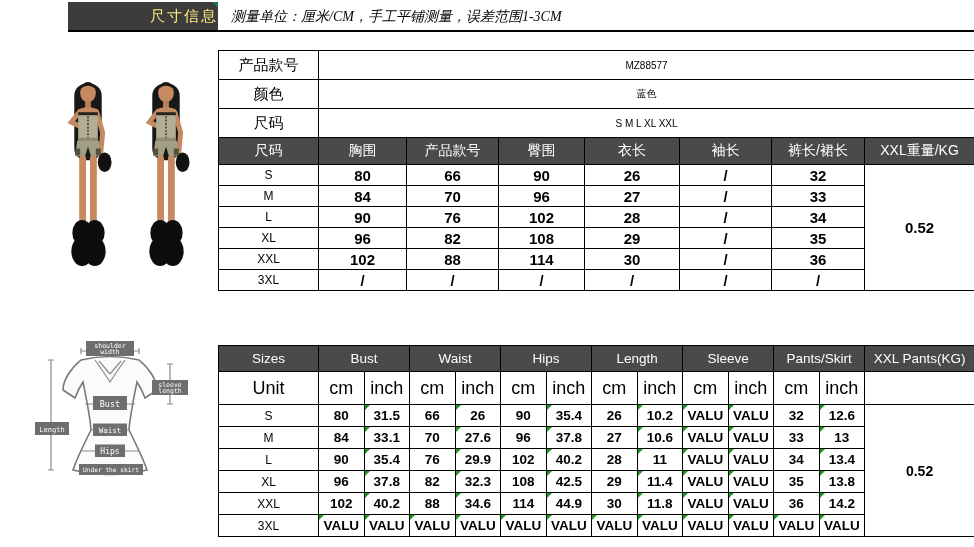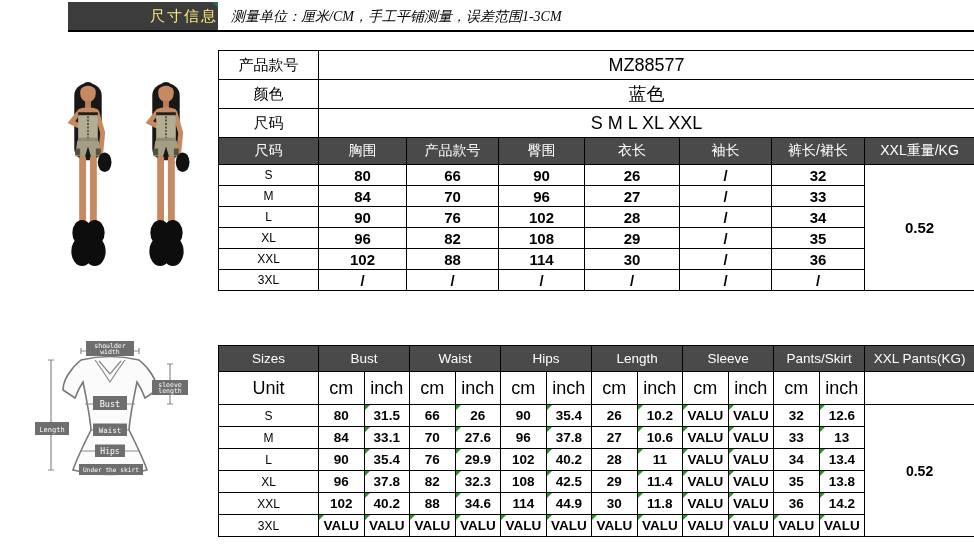--- a/index.html
+++ b/index.html
@@ -18,21 +18,21 @@
   
   .model{position:absolute;top:76px;width:80px;height:196px;}
   .model-1{left:48px;} .model-2{left:126px;}
   .sketch{position:absolute;left:33px;top:338px;width:158px;height:150px;}
 
   
   table.tbl{position:absolute;left:218px;border-collapse:collapse;table-layout:fixed;width:756px;}
   .tbl td{border:1.5px solid #000;text-align:center;vertical-align:middle;padding:0;position:relative;
           overflow:hidden;white-space:nowrap;}
   .cn{top:50px;} .en{top:345px;}
-  .info-row{height:29px;} .info-label{font-size:15px;margin-top:23px;} .info-value{font-size:18px;}
+  .info-row{height:29px;} .info-label{font-size:15px;margin-top:23px;} .info-value{font-size:10px;}
   .head-row{height:27px;}
   .head-cell{background:#4a4a4a;color:#fff;font-size:14px;font-weight:normal;}
   .en .head-row{height:26px;} .en .head-cell{font-size:13.5px;}
   .unit-row{height:33px;} .unit-cell{font-size:18px;}
   .data-row{height:21px;} .en .data-row{height:22px;}
   .size-label{font-size:12px;}
   .num{font-weight:bold;font-size:15px;}
   .en .num{font-size:13.5px;}
   .weight{font-weight:bold;font-size:15px;}
   .en .weight{font-size:14px;}

